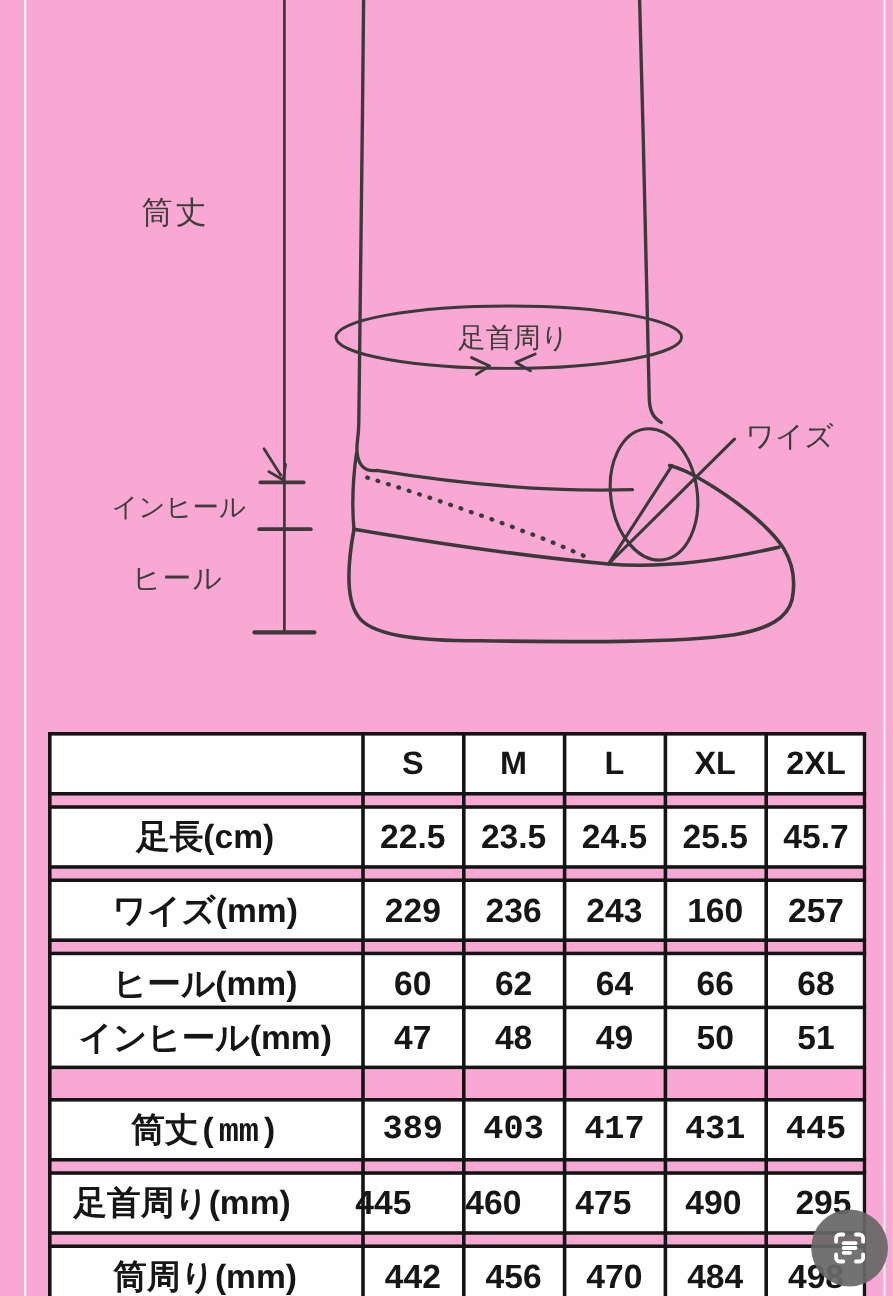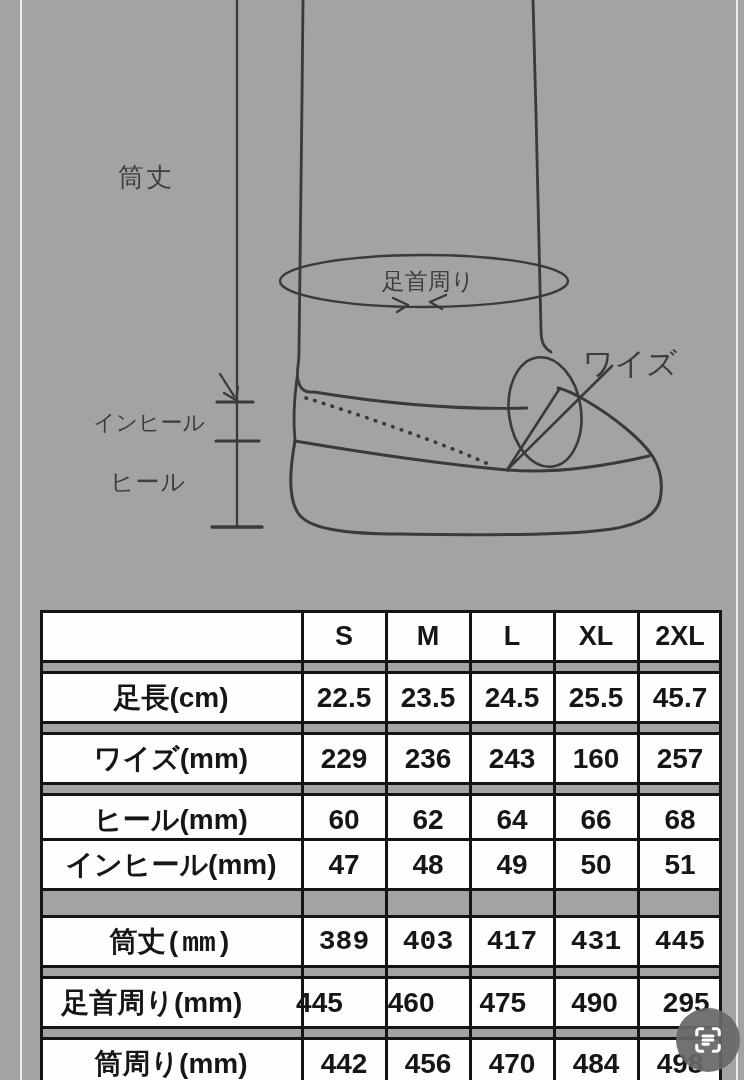--- a/index.html
+++ b/index.html
@@ -1,37 +1,37 @@
 <!DOCTYPE html>
 <html><head>
 <meta charset="utf-8">
 <style>
   html,body { margin:0; padding:0; }
   body {
     width:744px; height:1080px; overflow:hidden;
     background:#f6f6f6;
     font-family:"Liberation Sans","DejaVu Sans",sans-serif;
   }
-  .stage { position:relative; width:744px; height:1080px; background:#a3a3a3; overflow:hidden; }
+  .stage { position:relative; width:744px; height:1080px; background:#f9a8d4; overflow:hidden; }
 
   
   .edge-line { position:absolute; top:0; height:1080px; width:2px; background:#ececec; }
   .edge-line.left  { left:20px; }
   .edge-line.right { left:736px; }
 
   
   .diagram { position:absolute; left:0; top:0; width:744px; height:610px; }
   .diagram svg { position:absolute; left:0; top:0; }
   .dlabel {
     position:absolute; color:#3d3d3d; text-align:center;
     display:flex; align-items:center; justify-content:center; white-space:nowrap;
   }
   .lbl-shaft  { left:116px; top:161px; width:60px;  height:32px; font-size:26px; letter-spacing:2px; }
   .lbl-ankle  { left:360px; top:266px; width:136px; height:30px; font-size:23px; }
-  .lbl-waist  { left:590px; top:350px; width:80px;  height:28px; font-size:31px; }
+  .lbl-waist  { left:618px; top:350px; width:80px;  height:28px; font-size:24px; }
   .lbl-inheel { left:86px;  top:409px; width:126px; height:28px; font-size:22px; }
   .lbl-heel   { left:104px; top:468px; width:88px;  height:28px; font-size:24px; letter-spacing:1px; }
 
   
   .sizetable { position:absolute; left:40px; top:610px; width:682px; height:470px; overflow:hidden; }
   .trow {
     position:absolute; left:0; width:682px; height:53px; box-sizing:border-box;
     background:#fefefe; border-top:3px solid #141414; border-bottom:3px solid #141414;
     display:flex; align-items:stretch;
   }

